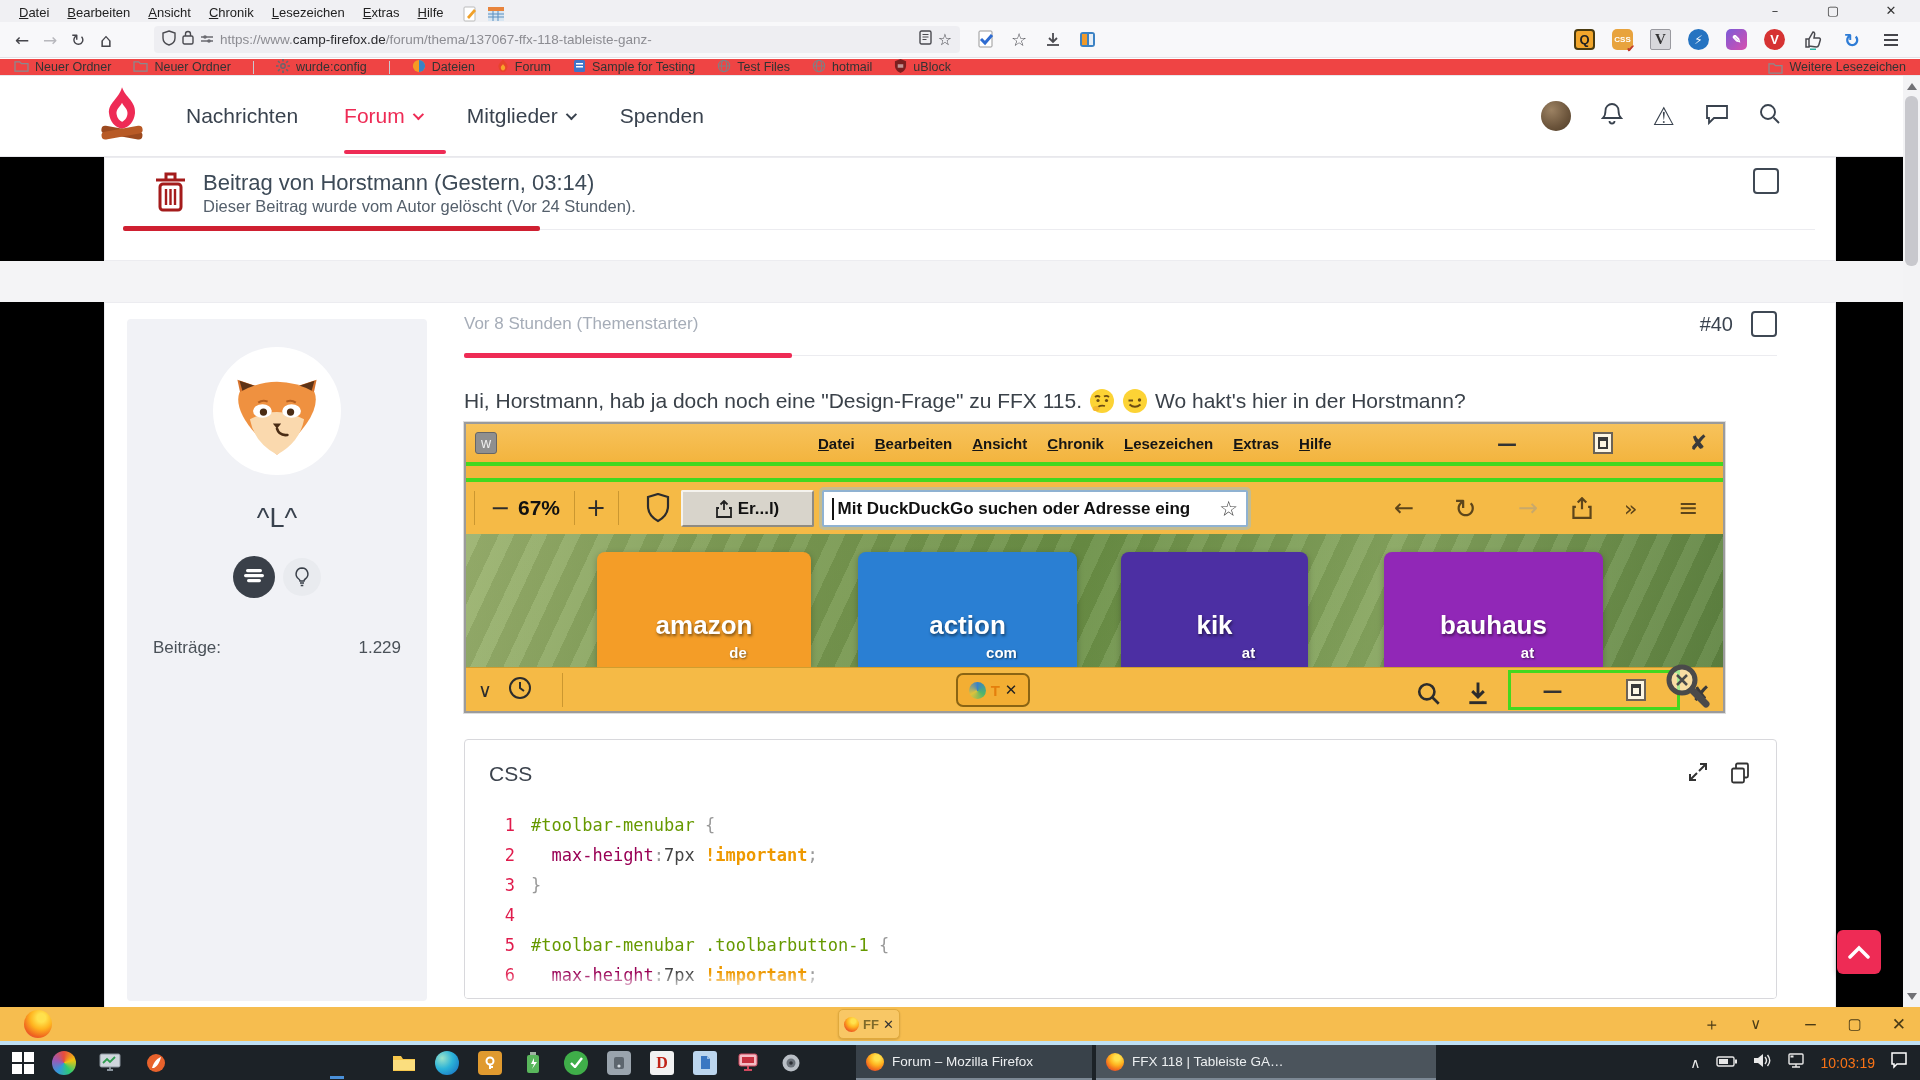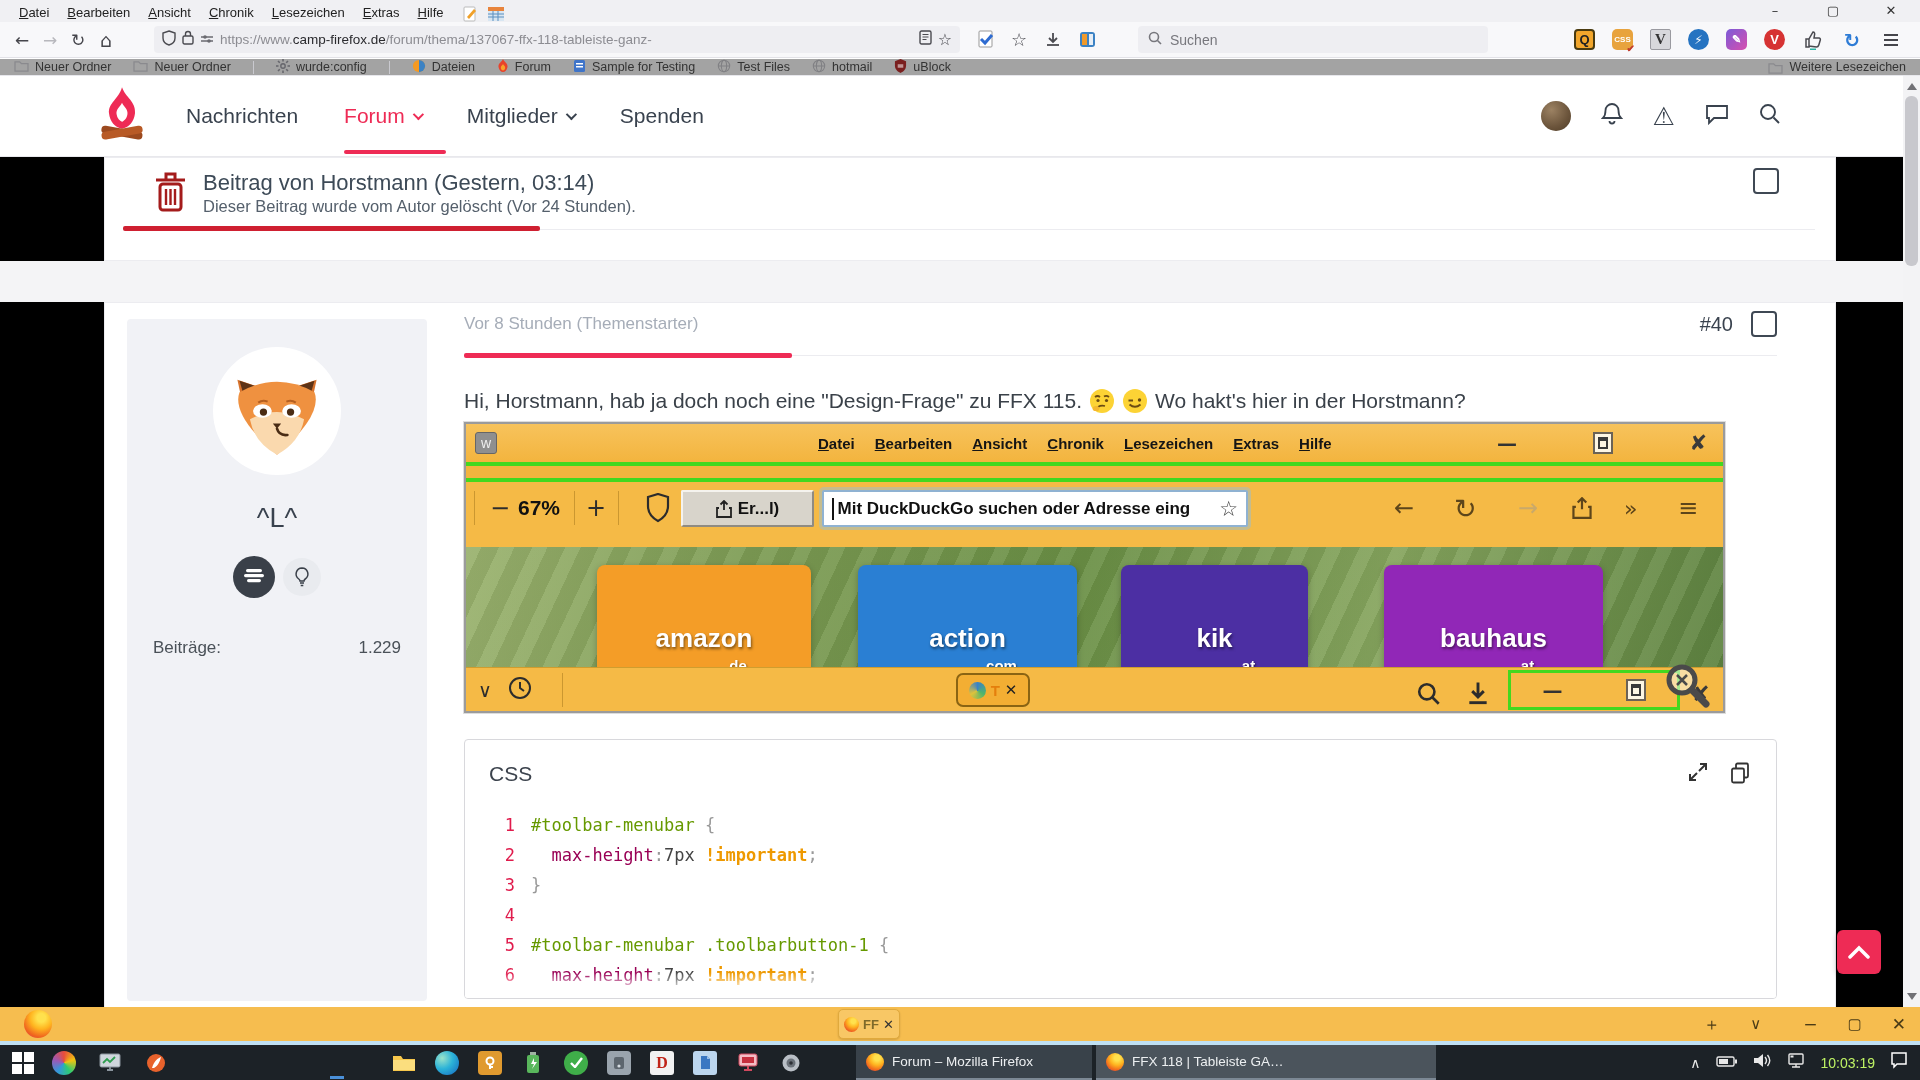--- a/index.html
+++ b/index.html
@@ -29,21 +29,21 @@
 .search-ph{font-size:14px;color:#77777d}
 .right-icons{margin-left:auto;display:flex;gap:17px;align-items:center;padding-right:10px}
 .sq-icon{width:21px;height:21px;border-radius:4px;display:flex;align-items:center;justify-content:center;font-weight:bold}
 .q-icon{background:#f2a62c;border:2px solid #4a3b10;color:#222;font-size:13px}
 .css-icon{background:#e8a33d;color:#fff;font-size:8px;border-radius:5px;position:relative}
 .css-icon::after{content:"✔";position:absolute;right:-2px;bottom:-4px;color:#c0392b;font-size:10px}
 .v-icon{background:#d8d8dc;border:1px solid #9a9aa0;color:#333;font-family:"Liberation Serif",serif;font-size:15px;border-radius:2px}
 .bolt-icon{background:#2573c1;border-radius:50%;color:#fff;font-size:12px}
 .shot-icon{background:linear-gradient(135deg,#7b5ad8,#d84fae);border-radius:5px;color:#fff;font-size:11px}
 .viv-icon{background:#d63333;border-radius:50%;color:#fff;font-size:13px}
-.bookmarksbar{position:absolute;left:0;top:59px;width:1920px;height:17px;background:#a3a3a3;border-bottom:1px solid #e7e7ec;display:flex;align-items:center;font-size:12.5px;color:#333;padding:0 14px}
+.bookmarksbar{position:absolute;left:0;top:59px;width:1920px;height:17px;background:#ef4444;border-bottom:1px solid #e7e7ec;display:flex;align-items:center;font-size:12.5px;color:#333;padding:0 14px}
 #bm-items{display:flex;align-items:center;gap:22px}
 .bm-item{display:inline-flex;align-items:center;gap:6px;white-space:nowrap}
 .bm-sep{width:1px;height:13px;background:#c9c9cf}
 .bm-right{margin-left:auto;display:inline-flex;align-items:center;gap:6px}
 
 
 .viewport{position:absolute;left:0;top:76px;width:1903px;height:931px;background:#000000;overflow:hidden}
 .scrollbar{position:absolute;left:1903px;top:76px;width:17px;height:931px;background:#f3f3f5}
 .sb-arrow{position:absolute;left:4px;width:0;height:0;border-left:5px solid transparent;border-right:5px solid transparent}
 .sb-up{top:7px;border-bottom:7px solid #707075}
@@ -115,21 +115,21 @@
 .snb{position:absolute;top:0;height:52px;display:flex;align-items:center;color:#2c2c2c}
 .vsep{position:absolute;top:9px;width:1px;height:34px;background:rgba(125,85,10,.35)}
 .zoom-val{font-size:21px;font-weight:bold;color:#111}
 .shot-shield{position:absolute;left:180px;top:11px}
 .shot-btn{position:absolute;left:215px;top:8px;width:133px;height:37px;background:#d8d4cb;border:2px solid;border-color:#f5f3ee #8f8b82 #8f8b82 #f5f3ee;border-radius:2px;display:flex;align-items:center;justify-content:center;gap:6px;font-size:17px;font-weight:bold;color:#111}
 .shot-url{position:absolute;left:356px;top:8px;width:426px;height:37px;background:#fff;border:2px solid #8fb2d2;box-shadow:0 0 0 3px rgba(140,190,230,.45);border-radius:2px;display:flex;align-items:center;padding:0 8px;gap:4px}
 .shot-url b{font-size:17px;color:#111;white-space:nowrap;overflow:hidden;flex:1}
 .text-caret{width:1.5px;height:22px;background:#111}
 .shot-arrow{font-size:24px;color:#5d451a}
 .shot-arrow.dim{color:#c9a96a}
-.shot-content{position:absolute;left:0;top:123px;width:1257px;height:133px;background:linear-gradient(105deg,#9ab26e 0%,#7d9c54 22%,#6a8f45 48%,#86a55e 72%,#5e8340 100%);overflow:hidden}
+.shot-content{position:absolute;left:0;top:110px;width:1257px;height:133px;background:linear-gradient(105deg,#9ab26e 0%,#7d9c54 22%,#6a8f45 48%,#86a55e 72%,#5e8340 100%);overflow:hidden}
 .shot-content::after{content:"";position:absolute;inset:0;background:repeating-linear-gradient(115deg,rgba(255,255,255,.07) 0 14px,rgba(0,0,0,.05) 14px 30px)}
 .tile{position:absolute;top:18px;bottom:0;border-radius:8px 8px 0 0;z-index:2;box-shadow:0 2px 6px rgba(0,0,0,.25)}
 .tile-main{position:absolute;left:0;right:0;top:58px;text-align:center;color:#fff;font-size:26px;font-weight:bold;text-shadow:1px 2px 3px rgba(0,0,0,.5)}
 .tile-sub{position:absolute;left:0;right:0;top:92px;text-align:center;transform:translateX(34px);color:#fff;font-size:15px;font-weight:bold;text-shadow:1px 1px 2px rgba(0,0,0,.5)}
 .shot-bottombar{position:absolute;left:0;top:243px;width:1257px;height:44px;background:#f5ba46;border-top:1px solid #cf9d2e;z-index:3}
 .sbb-left{position:absolute;left:12px;top:0;height:44px;display:flex;align-items:center;gap:16px;color:#2c2c2c}
 .sbb-tab{position:absolute;left:490px;top:5px;width:74px;height:34px;background:#f3ae33;border:2px solid #8a6413;border-radius:7px;display:flex;align-items:center;justify-content:center;gap:5px}
 .globe-mini{width:17px;height:17px;border-radius:50%;background:conic-gradient(#3b82c4,#51b56a,#e0c23a,#3b82c4)}
 .sbb-tab b{color:#e07000;font-size:15px;opacity:.75}
 .sbb-tab span{color:#222;font-size:15px;font-weight:bold}
@@ -173,21 +173,21 @@
 .task-left{display:flex;gap:22px;align-items:center;margin-left:6px}
 .ticon{width:24px;height:24px;display:flex;align-items:center;justify-content:center;border-radius:3px;font-size:13px;font-weight:bold}
 .task-center{position:absolute;left:392px;display:flex;gap:19px;align-items:center;height:35px}
 .task-indicator{position:absolute;left:330px;bottom:1px;width:14px;height:3px;background:#4a90d9}
 .task-win{position:absolute;top:0;height:35px;display:flex;align-items:center;gap:8px;padding:0 10px;font-size:13.5px;color:#eceff1;border-bottom:2px solid #7c8894}
 .task-win1{left:856px;width:236px;background:#39424a}
 .task-win2{left:1096px;width:340px;background:#4b545c}
 .task-win .ffx-ball{width:18px;height:18px;flex:0 0 18px}
 .task-win span{white-space:nowrap;overflow:hidden}
 .tray{position:absolute;right:4px;top:0;height:35px;display:flex;align-items:center;gap:15px;color:#e8e8e8}
-.tray-time{font-size:14px;color:#bef264}
+.tray-time{font-size:14px;color:#f97316}
 </style>
 </head>
 <body>
 
 <div class="screen">
 
   <header class="menubar">
     <nav id="ff-menu"><span class="mb-item">Datei</span><span class="mb-item">Bearbeiten</span><span class="mb-item">Ansicht</span><span class="mb-item">Chronik</span><span class="mb-item">Lesezeichen</span><span class="mb-item">Extras</span><span class="mb-item">Hilfe</span></nav>
     <span class="mb-addon">
       <svg width="16" height="16" viewBox="0 0 16 16">
@@ -248,27 +248,20 @@
             <path d="M2 13h12" stroke="#4a4a50" stroke-width="1.8"></path>
           </svg>
         </span>
       <span class="ibox">
           <svg width="17" height="17" viewBox="0 0 17 17">
             <rect x="1" y="1" width="15" height="15" rx="3" fill="#3b82c4"></rect>
             <rect x="3" y="3" width="5" height="11" fill="#f09a2c"></rect>
             <rect x="10" y="3" width="4" height="11" fill="#e6eef6"></rect>
           </svg>
         </span>
-    </div>
-    <div class="searchbar">
-      <span><svg width="14" height="14" viewBox="0 0 14 14">
-            <circle cx="6" cy="6" r="4.5" fill="none" stroke="#77777d" stroke-width="1.6"></circle>
-            <path d="M9.5 9.5 13 13" stroke="#77777d" stroke-width="1.6"></path>
-          </svg></span>
-      <span class="search-ph">Suchen</span>
     </div>
     <div class="right-icons">
       <span class="sq-icon q-icon">Q</span>
       <span class="sq-icon css-icon">CSS</span>
       <span class="sq-icon v-icon">V</span>
       <span class="sq-icon bolt-icon dj">⚡</span>
       <span class="sq-icon shot-icon">✎</span>
       <span class="sq-icon viv-icon">V</span>
       <span class="ibox">
           <svg width="18" height="20" viewBox="0 0 18 20">

